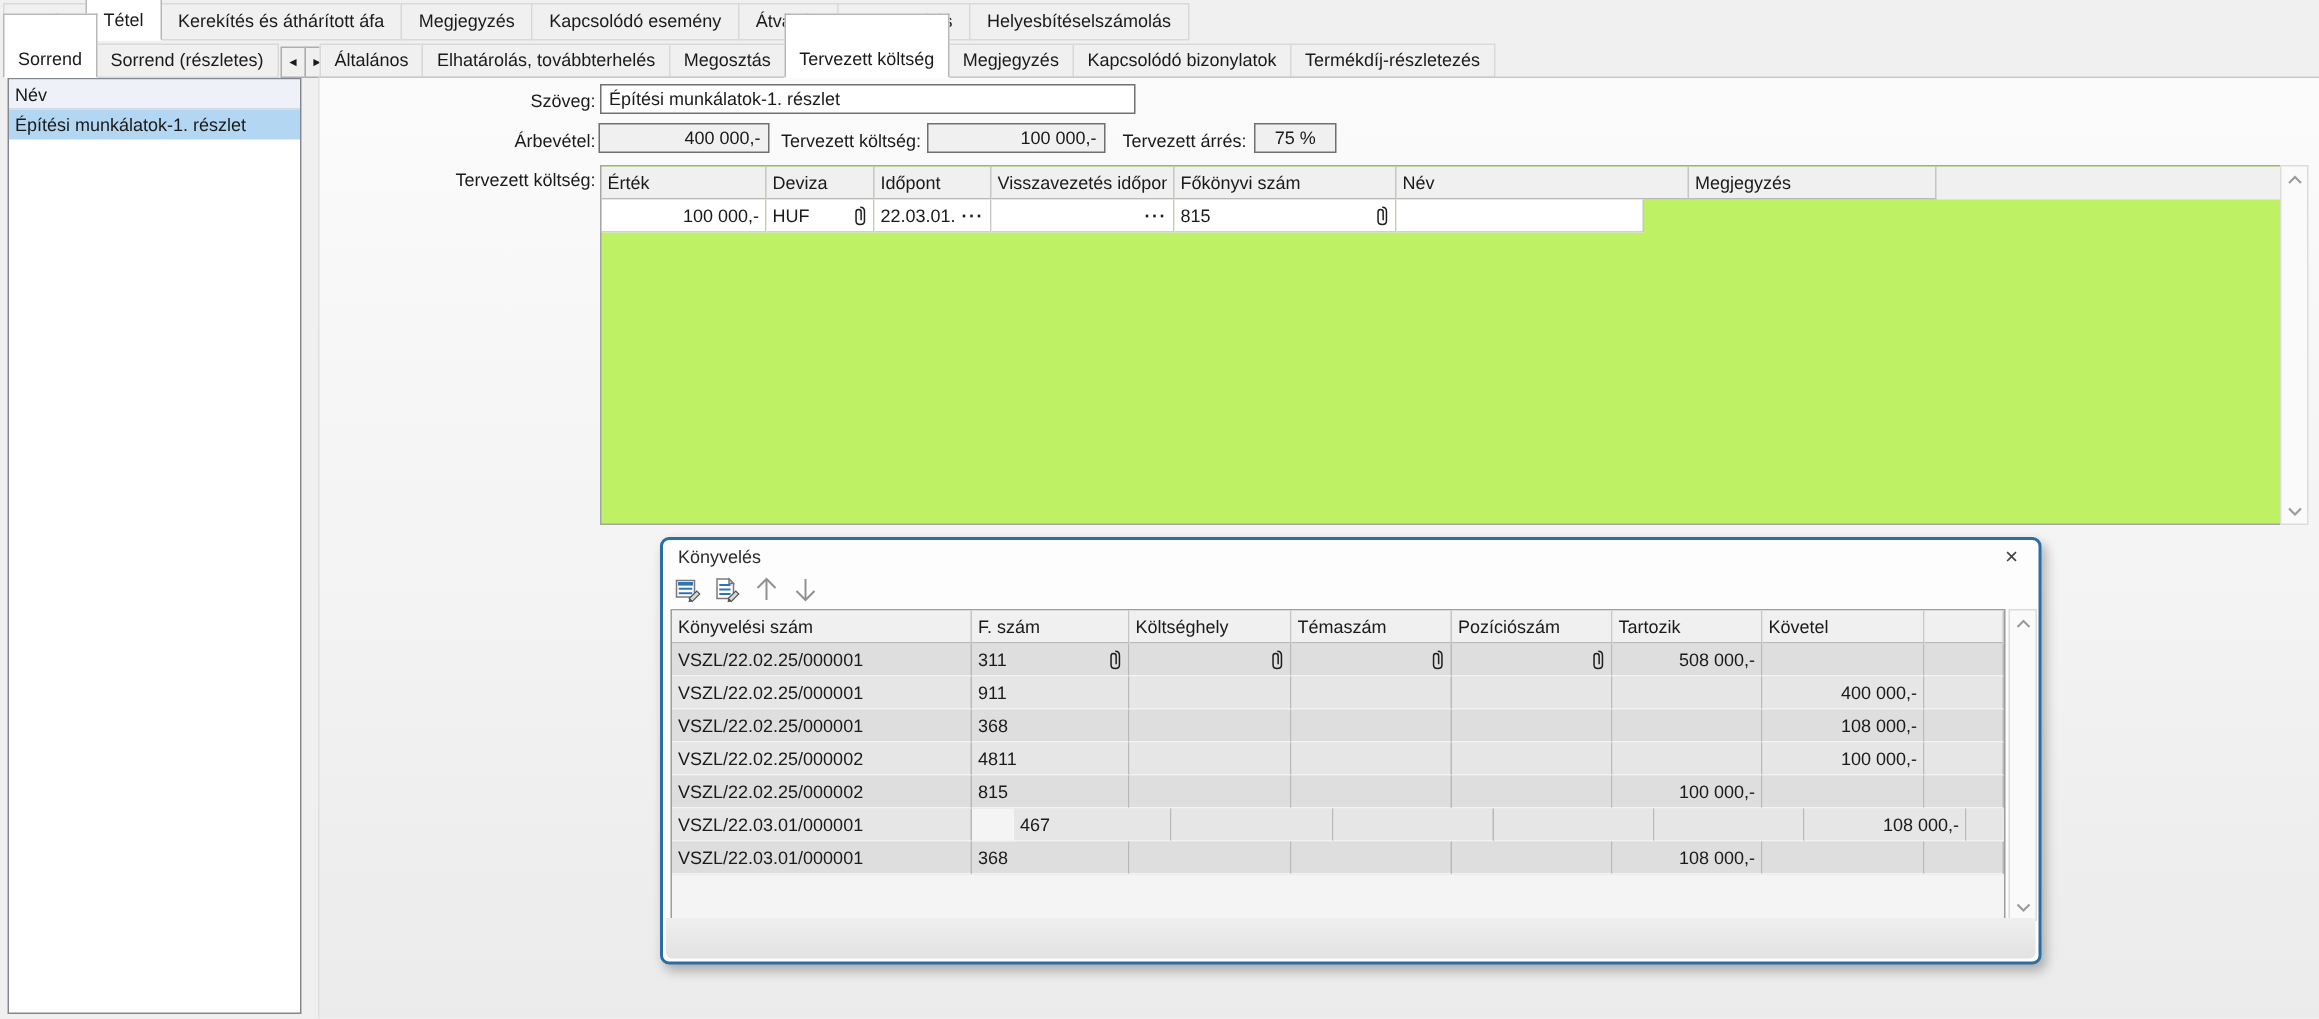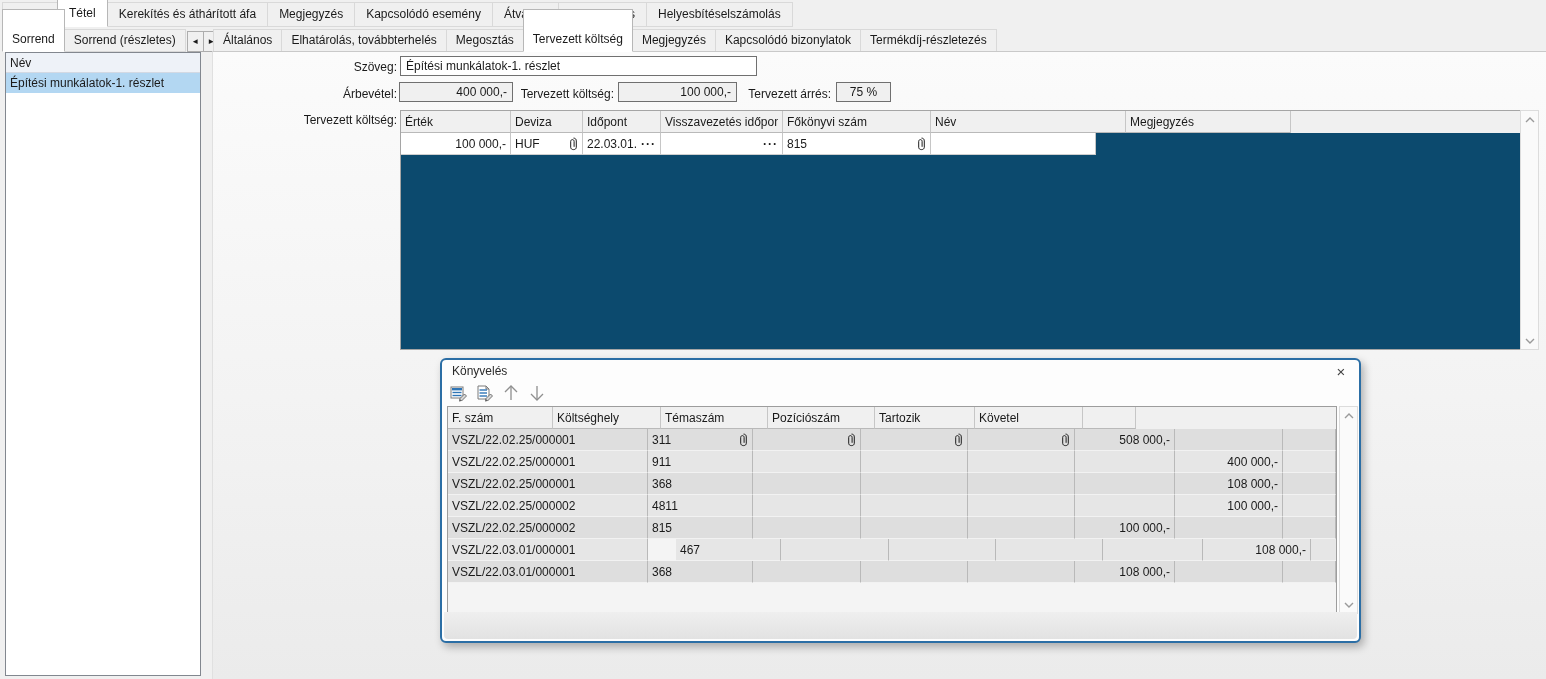--- a/index.html
+++ b/index.html
@@ -34,21 +34,21 @@
                background:linear-gradient(180deg,#fbfbfb 0%,#f3f3f3 55%,#ebebeb 100%);
                border-top:1px solid #c9c9c9; border-left:1px solid #e0e0e0; }
 
   .flabel { position:absolute; text-align:right; white-space:nowrap; }
   .field { position:absolute; height:20px; border:1px solid #707070; background:#ffffff; font-family:inherit;
            font-size:12px; padding:0 5px; color:#1a1a1a; }
   .field.ro { background:#f0f0f0; text-align:right; }
   .field.ctr { background:#f0f0f0; text-align:center; }
 
   
-  .grid { position:absolute; background:#0c4a6e; border:1px solid #a5a5a5; overflow:hidden; }
+  .grid { position:absolute; background:#bef264; border:1px solid #a5a5a5; overflow:hidden; }
   .grow { display:flex; }
   .gh { background:#f0f0f0; }
   .gh .gcell { border-bottom:1px solid #b9b9b9; font-weight:normal; }
   .gcell { height:22px; display:flex; align-items:center; padding:0 4px; border-right:1px solid #c6c6c6;
            overflow:hidden; white-space:nowrap; flex:none; }
   .gcell .txt { flex:1 1 auto; overflow:hidden; }
   .gcell .txt.r { text-align:right; }
   .dots { letter-spacing:1px; font-weight:bold; margin-left:4px; cursor:default; }
   .clipwrap { margin-left:4px; display:flex; align-items:center; }
 
@@ -244,20 +244,23 @@
         </button>
         <button class="tool">
           <svg width="18" height="20" viewBox="0 0 18 20">
             <line x1="9" y1="3" x2="9" y2="17" stroke="#8f8f8f" stroke-width="1.3"></line>
             <polyline points="3,11 9,17 15,11" fill="none" stroke="#8f8f8f" stroke-width="1.3"></polyline>
           </svg>
         </button>
       </div>
     <div class="grid kgrid" id="accGrid" style="position:absolute;">
         <div class="grow gh">
+          <div class="gcell" style="width: 200px;">
+            <span class="txt">Könyvelési szám</span>
+          </div>
           <div class="gcell" style="width: 105px;">
             <span class="txt">F. szám</span>
           </div>
           <div class="gcell" style="width: 108px;">
             <span class="txt">Költséghely</span>
           </div>
           <div class="gcell" style="width: 107px;">
             <span class="txt">Témaszám</span>
           </div>
           <div class="gcell" style="width: 107px;">

